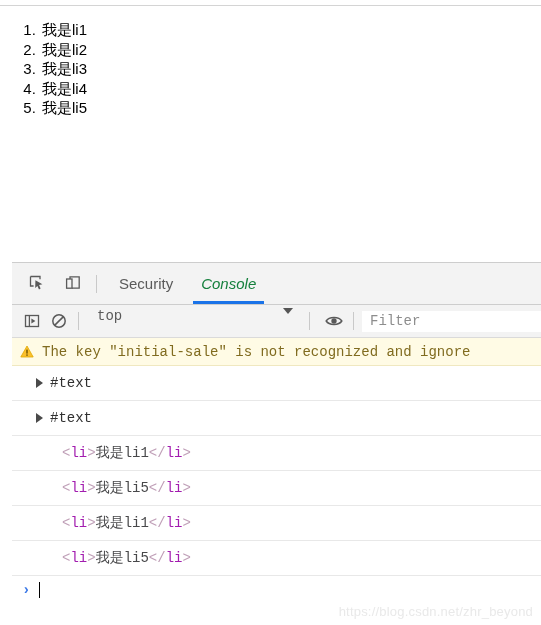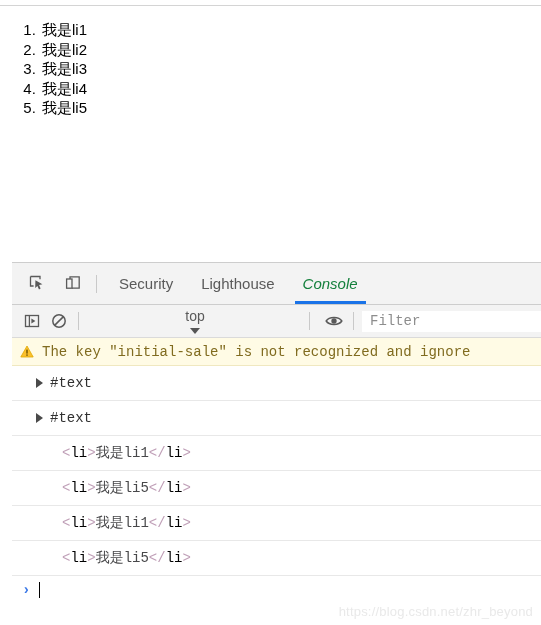--- a/index.html
+++ b/index.html
@@ -134,30 +134,29 @@
     justify-content: center;
     border: none;
     background: transparent;
     padding: 0;
     margin-left: 5px;
     cursor: pointer;
   }
   .tb-btn:first-child { margin-left: 9px; }
   #context-select {
     display: flex;
-    align-items: center;
+    align-items: flex-start;
     justify-content: space-between;
     min-width: 196px;
     height: 26px;
     padding: 0 8px 0 10px;
-    font-family: Liberation Sans, sans-serif;
+    font-family: Liberation Mono, monospace;
     font-size: 14px;
     color: #5a5a5a;
     cursor: pointer;
-    flex-direction: column;
   }
   .caret {
     width: 0; height: 0;
     border-left: 5px solid transparent;
     border-right: 5px solid transparent;
     border-top: 6px solid #555555;
   }
   #filter-input {
     flex: 1;
     height: 21px;
@@ -220,21 +219,21 @@
   .msg.node .node-label {
     color: #303030;
     font-family: "Liberation Mono", monospace;
     font-size: 14px;
   }
   .msg.html {
     height: 35px;
     padding-left: 50px;
   }
   .tag-bracket { color: #c0a0b8; }
-  .tag-name { color: #000000; }
+  .tag-name { color: #a21caf; }
   .tag-text { color: #48484a; }
 
   
   #console-prompt {
     display: flex;
     align-items: center;
     height: 28px;
     padding-left: 10px;
     background: #ffffff;
     font-family: "Liberation Mono", monospace;
@@ -297,21 +296,20 @@
     <button class="tool-btn">
       <svg width="17" height="17" viewBox="0 0 17 17">
         <rect x="1.6" y="4.0" width="5.4" height="9.2" fill="none" stroke="#5a5a5a" stroke-width="1.3"></rect>
         <path d="M5.0 4.0 V1.9 H14.2 V13.2 H7.0" fill="none" stroke="#5a5a5a" stroke-width="1.3"></path>
       </svg>
     </button>
 
     <span class="vsep"></span>
 
     <div class="tab">Security</div>
-    <div class="tab">Lighthouse</div>
     <div class="tab selected">Console</div>
   </div>
 
   <div id="console-toolbar">
 
     <button class="tb-btn">
       <svg width="16" height="16" viewBox="0 0 16 16">
         <rect x="1.5" y="2.5" width="13" height="11" fill="none" stroke="#5a5a5a" stroke-width="1.3"></rect>
         <line x1="5.4" y1="2.5" x2="5.4" y2="13.5" stroke="#5a5a5a" stroke-width="1.3"></line>
         <path d="M7.4 5.4 L11.4 8.0 L7.4 10.6 Z" fill="#5a5a5a"></path>

